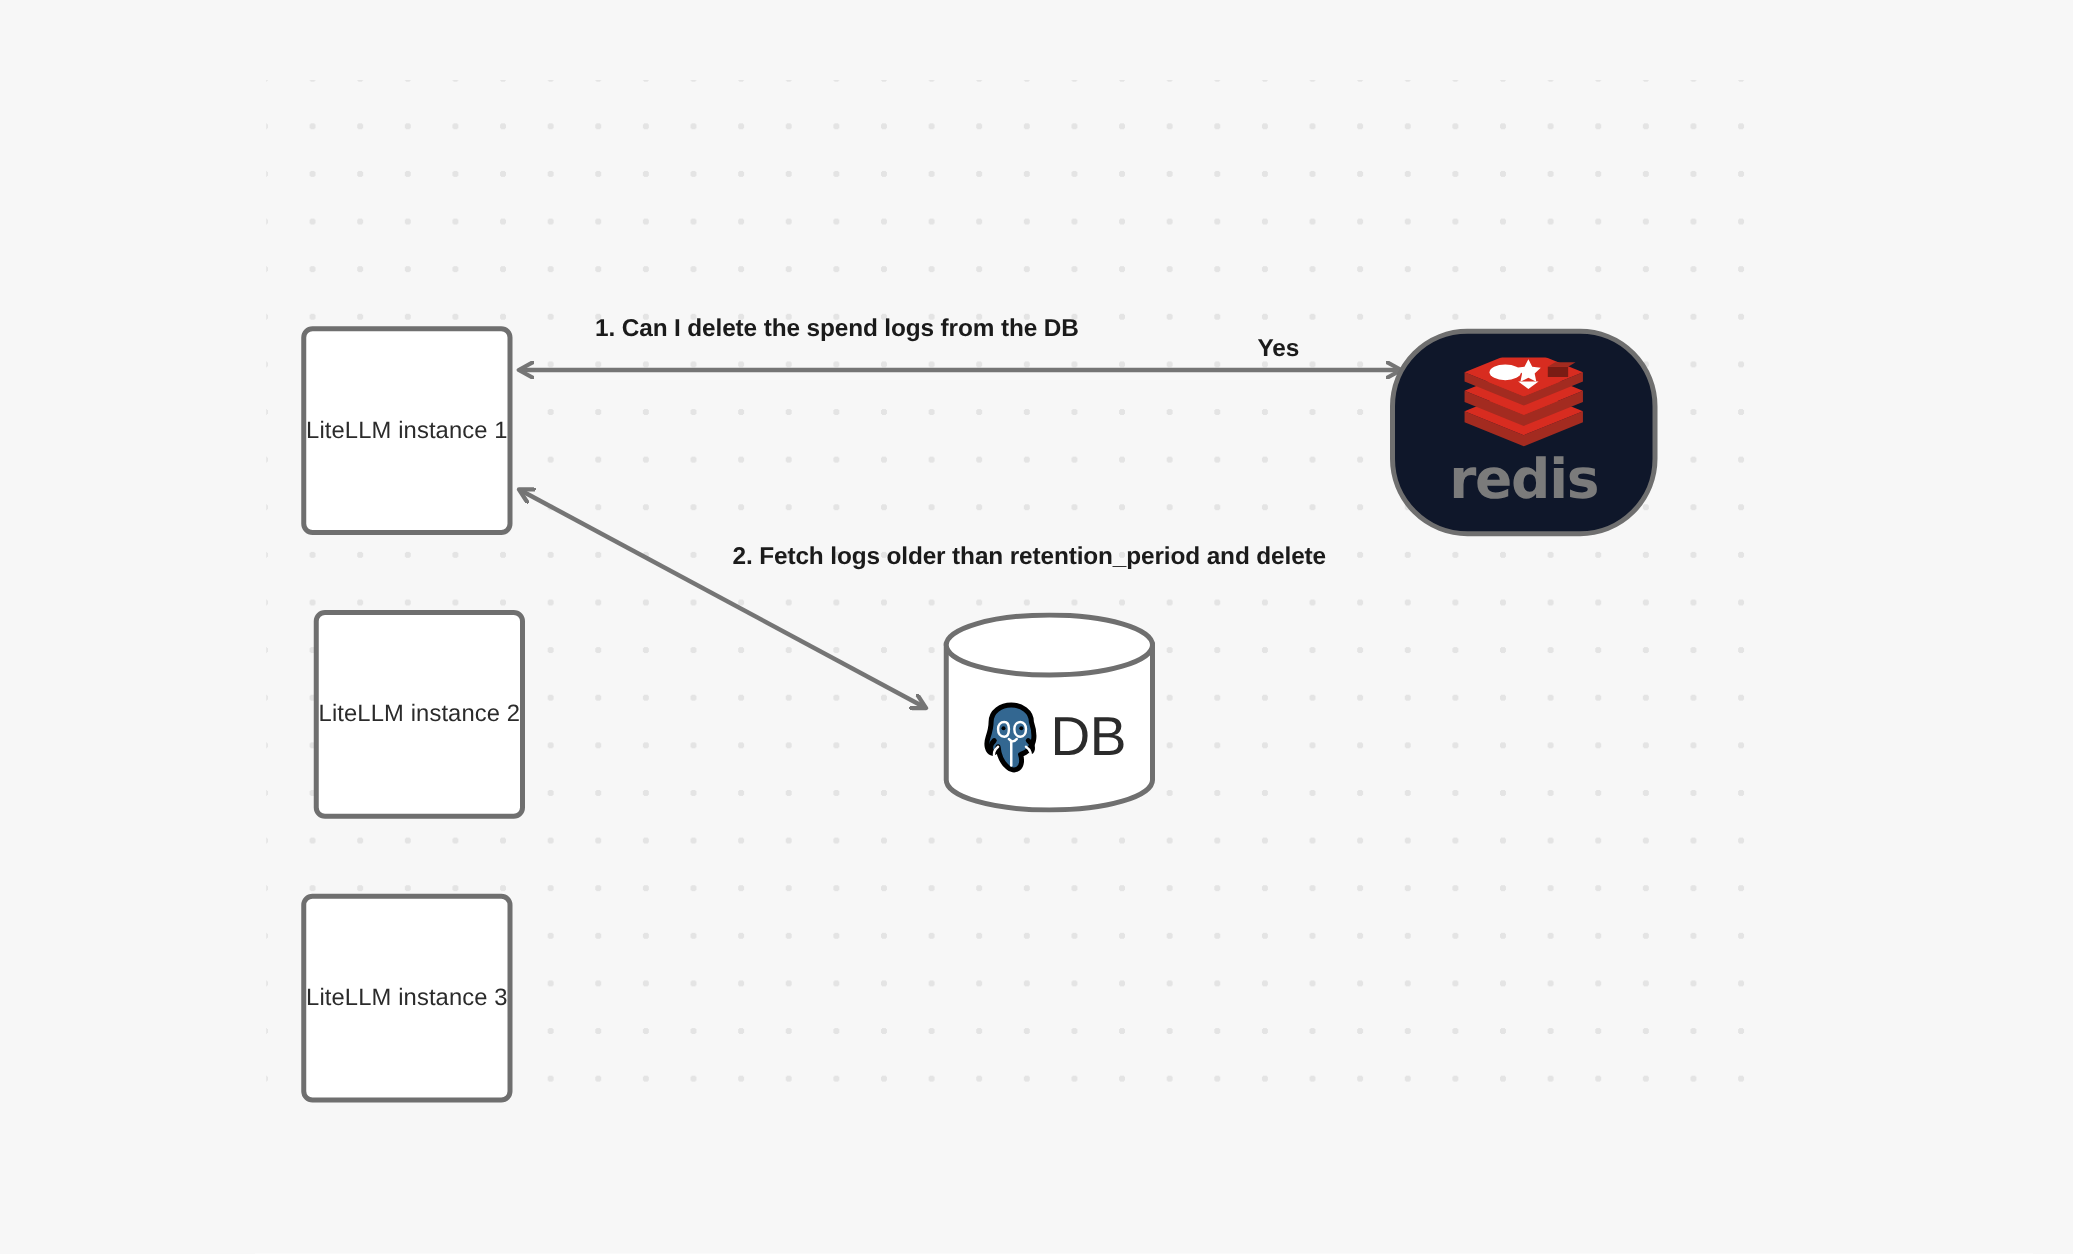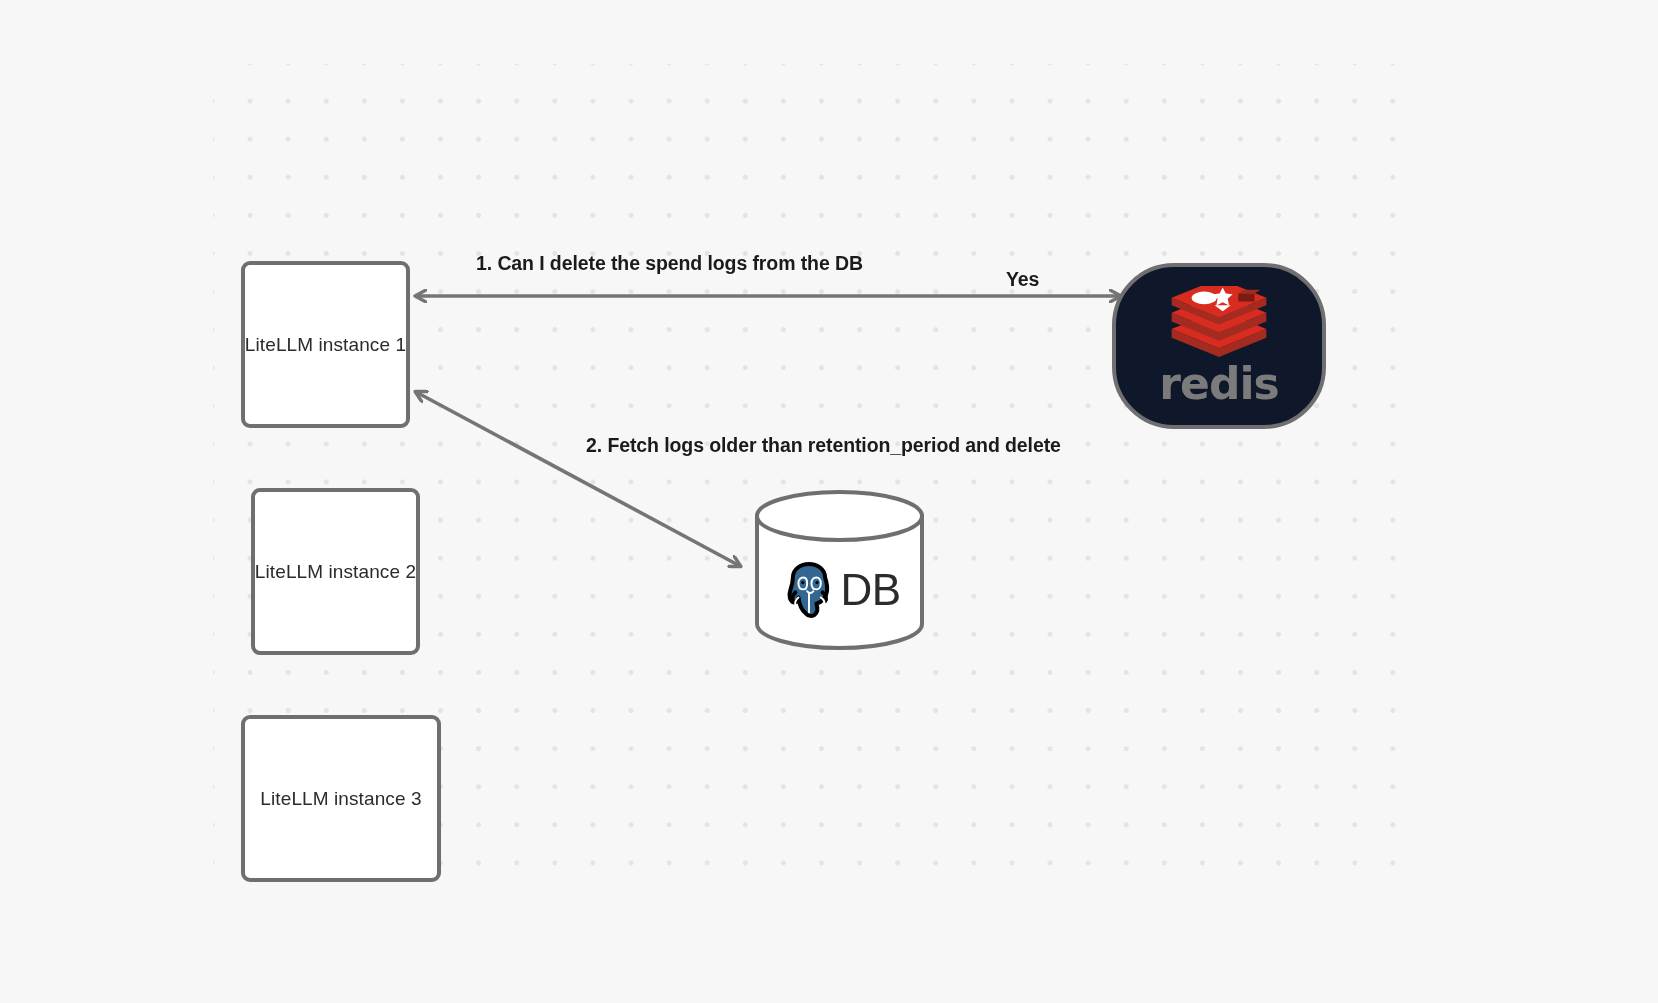--- a/index.html
+++ b/index.html
@@ -56,21 +56,21 @@
   .node-box .node-label {
     font-size: 19px;
     color: #2b2b2b;
     font-family: "Liberation Sans", sans-serif;
     letter-spacing: 0.1px;
     white-space: nowrap;
   }
 
   #litellm-1 { left: 241px; top: 261px; width: 169px; height: 167px; }
   #litellm-2 { left: 241px; top: 488px; width: 169px; height: 167px; margin-left: 10px; }
-  #litellm-3 { left: 241px; top: 715px; width: 200px; height: 167px; }
+  #litellm-3 { left: 241px; top: 715px; width: 169px; height: 167px; }
 
   
   #redis-node {
     position: absolute;
     left: 1112px;
     top: 263px;
     width: 214px;
     height: 166px;
     background: #0f172a;
     border: 4px solid #6f6f6f;

